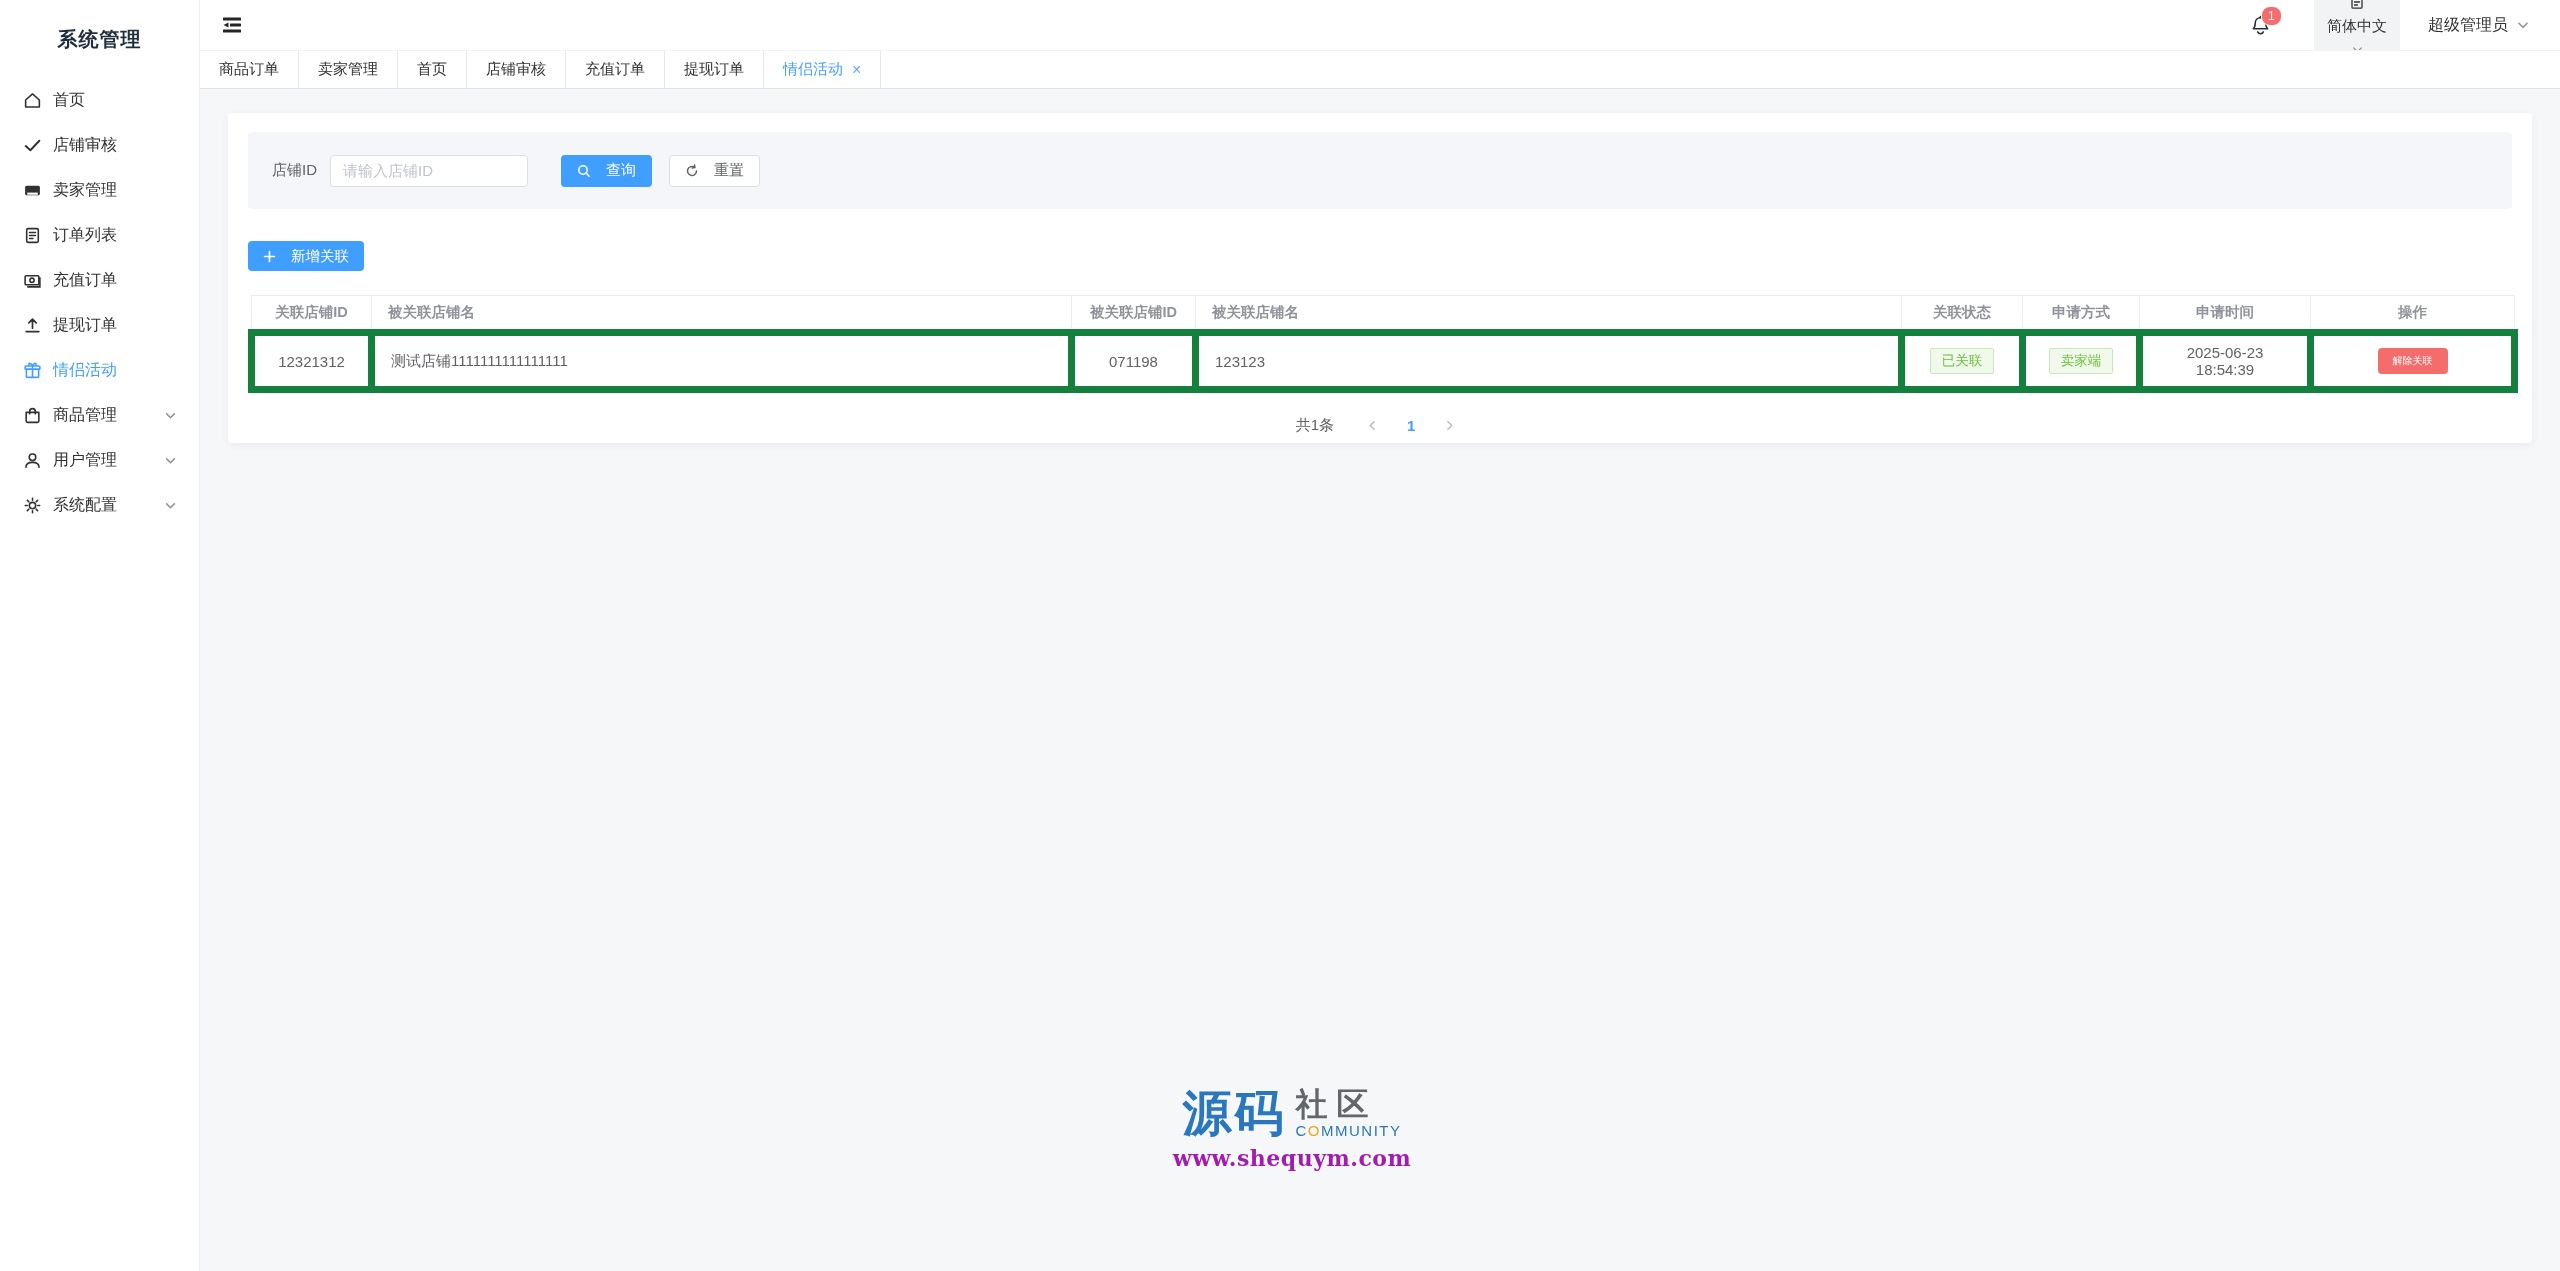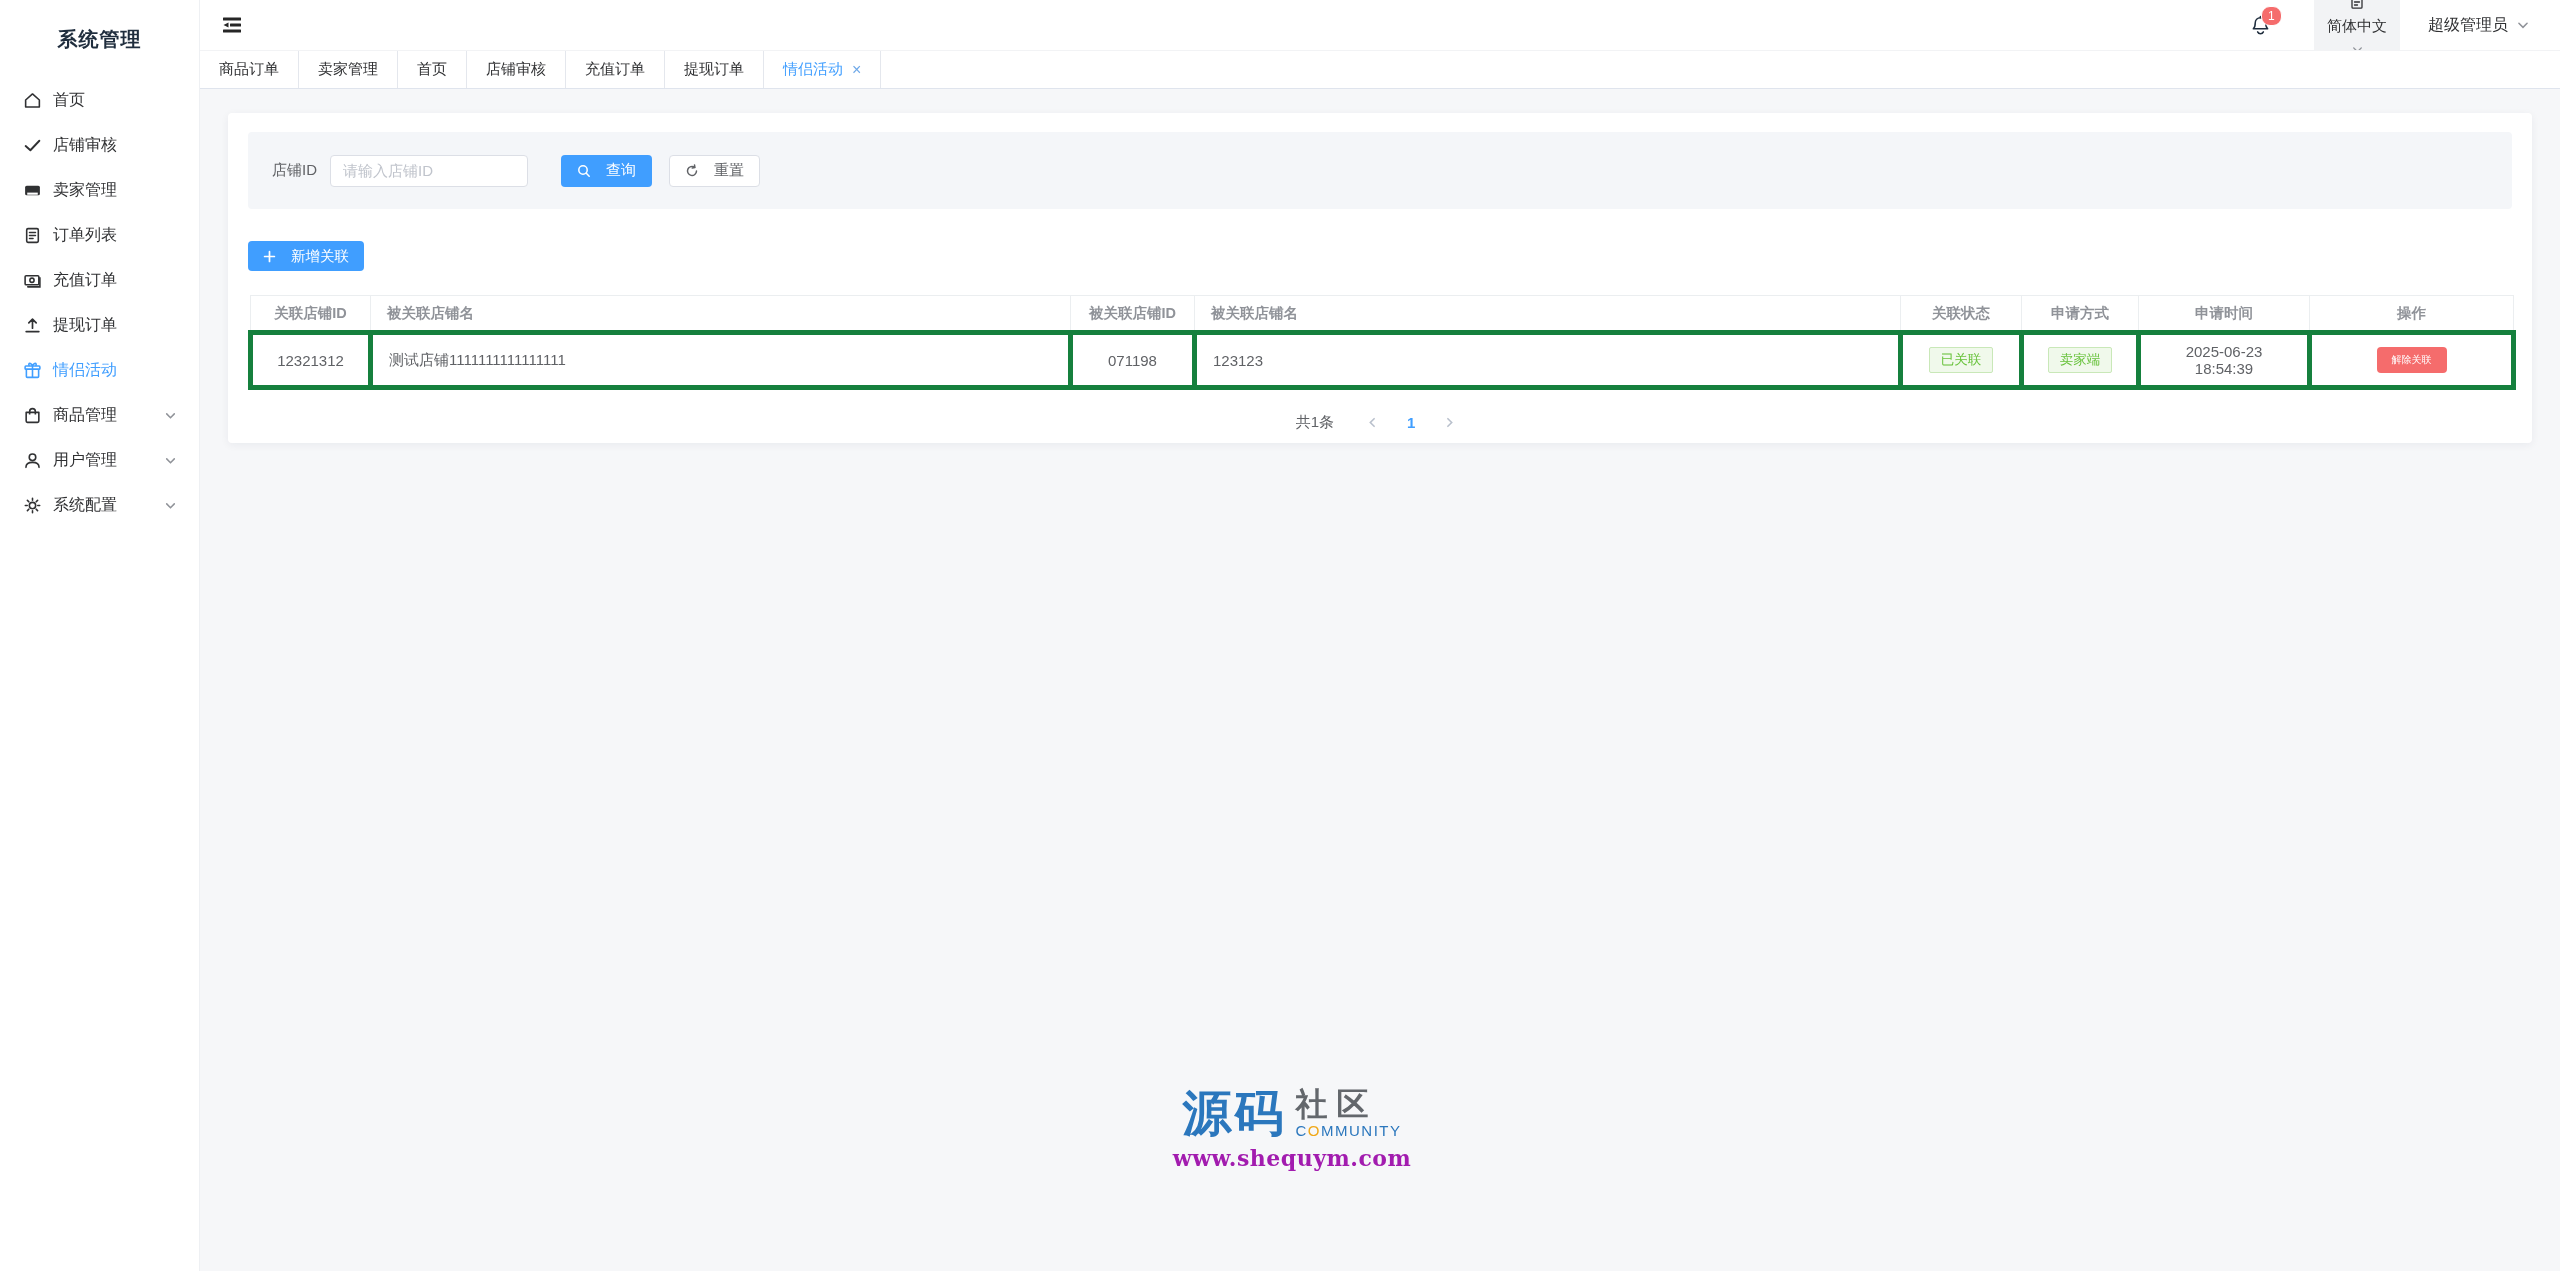--- a/index.html
+++ b/index.html
@@ -79,21 +79,21 @@
   .btn-query { height:32px; padding:0 15px; margin-left:33px; }
   .btn-reset { height:32px; padding:0 15px; margin-left:17px;justify-content:center; }
   .btn-add { height:30px; padding:0 14px; margin-top:32px; font-size:14.5px; }
   
   table.grid { width:100%; border-collapse:collapse; table-layout:fixed; margin-top:24px; }
   .grid th {
     height:37px; font-size:14.5px; font-weight:bold; color:#909399;
     border:1px solid #ebeef0; background:#fff; padding:0 16px;
   }
   .grid td {
-    height:40px; font-size:15px; color:#606266; border:5px solid #15803d; padding:8px 16px;
+    height:40px; font-size:15px; color:#606266; border:7px solid #15803d; padding:8px 16px;
   }
   .al { text-align:left; } .ac { text-align:center; }
   .badge {
     display:inline-block; padding:4px 11px; font-size:13.5px; border-radius:2px;
     color:#67C23A; background:#f0f9eb; border:1px solid #c9e8b8; line-height:1.2;
   }
   .danger-btn {
     display:inline-block; padding:7px 15px; background:#F56C6C; color:#fff; border-radius:4px;
     font-size:10px; cursor:pointer; border:none; line-height:1.2;
     font-family:"Liberation Sans","DejaVu Sans",sans-serif;

